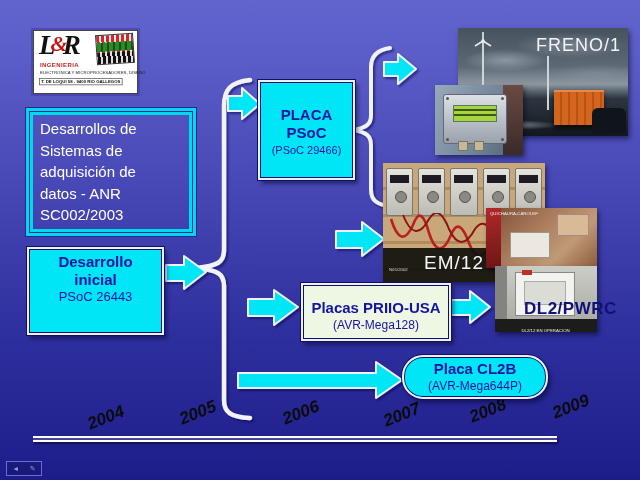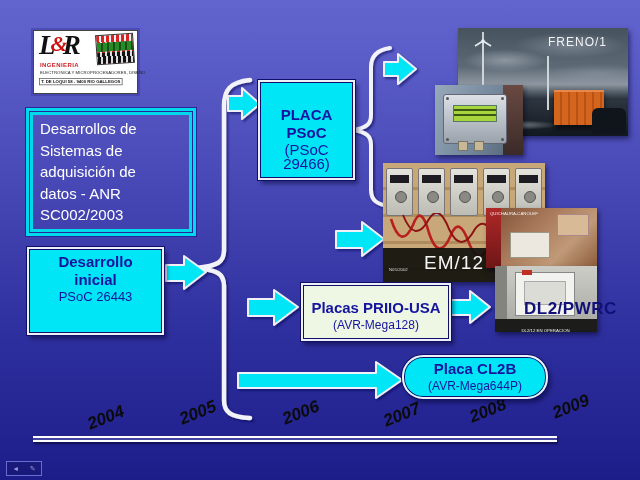--- a/index.html
+++ b/index.html
@@ -31,21 +31,21 @@
      background:repeating-linear-gradient(90deg,#111 0 3px,#ddd 3px 5px);}
   
   .cyanbox{background:#00e6f6;border:2px solid #eef0f8;
      box-shadow:0 0 0 1px #10106a, inset 0 0 0 1px #10106a, 3px 4px 4px rgba(0,0,40,.45);
      color:#1414a0;text-align:center;z-index:3;}
   #introBox{left:26px;top:108px;width:153px;height:115px;border:3px solid #00d8ec;
      box-shadow:0 0 0 1px #26269a, inset 0 0 0 1px #26269a, inset 0 0 0 4px #00d8ec;
      color:#fff;font-size:15px;line-height:21.5px;padding:7px 0 0 11px;z-index:3;}
   #initialBox{left:27px;top:247px;width:133px;height:80px;padding-top:4px;}
   .boxTitle{font-size:15px;font-weight:600;line-height:18px;}
-  .boxSub{font-size:15px;line-height:14px;margin-top:1px;}
+  .boxSub{font-size:11px;line-height:14px;margin-top:1px;}
   #dlcyBox{left:258px;top:80px;width:93px;height:72px;padding-top:24px;}
   #priioBox{left:301px;top:283px;width:146px;height:40px;background:#eef6e4;padding-top:14px;}
   #priioBox .boxSub{font-size:12px;}
   #cl2bBox{left:402px;top:355px;width:142px;height:37px;padding-top:3px;border-radius:21px;}
   #cl2bBox .boxSub{font-size:12px;}
   
   .photo{z-index:2;box-shadow:2px 3px 5px rgba(0,0,30,.5);overflow:hidden;}
   #frenoPhoto{left:458px;top:28px;width:170px;height:108px;
     background:
       radial-gradient(60px 16px at 28% 30%,rgba(205,210,216,.45),transparent 70%),
@@ -55,21 +55,21 @@
   #frenoPhoto .ground{position:absolute;left:0;bottom:0;width:100%;height:32%;
       background:linear-gradient(180deg,#2c343e,#12181f);}
   #frenoPhoto .snow{position:absolute;left:0;bottom:6px;width:60%;height:10px;
       background:radial-gradient(closest-side,rgba(220,228,235,.55),transparent);}
   .pole{position:absolute;width:2px;background:#cfd4d8;}
   #container1{position:absolute;left:96px;top:62px;width:50px;height:33px;
       background:repeating-linear-gradient(90deg,#d4651e 0 6px,#b85314 6px 8px);
       border-top:2px solid #e8884a;box-shadow:0 4px 5px rgba(0,0,0,.6);}
   #truckShape{position:absolute;right:2px;bottom:2px;width:34px;height:26px;border-radius:6px 6px 0 0;
       background:#10151b;}
-  #frenoLabel{position:absolute;right:21px;top:7px;color:#f3f4f8;font-size:12px;letter-spacing:1px;}
+  #frenoLabel{position:absolute;right:7px;top:7px;color:#f3f4f8;font-size:18px;letter-spacing:1px;}
   #ctrlPhoto{left:435px;top:85px;width:88px;height:70px;
       background:linear-gradient(115deg,#97a9b9,#73869a 55%,#4e5e6e);}
   #ctrlPhoto .mach{position:absolute;right:0;top:0;width:20px;height:100%;
       background:linear-gradient(180deg,#6a4a42,#3a2a28);}
   #ctrlBox{position:absolute;left:8px;top:9px;width:62px;height:48px;border-radius:3px;
       background:linear-gradient(180deg,#dde1e6,#9aa2ac);border:1px solid #667;}
   #ctrlLcd{position:absolute;left:9px;top:10px;width:42px;height:15px;background:#a8d43e;border:1px solid #576;
       background-image:linear-gradient(180deg,transparent 3px,#3a5a14 3px 5px,transparent 5px 8px,#3a5a14 8px 10px,transparent 10px);}
   .screw{position:absolute;width:3px;height:3px;border-radius:50%;background:#555;}
   #ctrlBox .gland{position:absolute;bottom:-8px;width:8px;height:8px;background:#c9b896;border:1px solid #776;}

